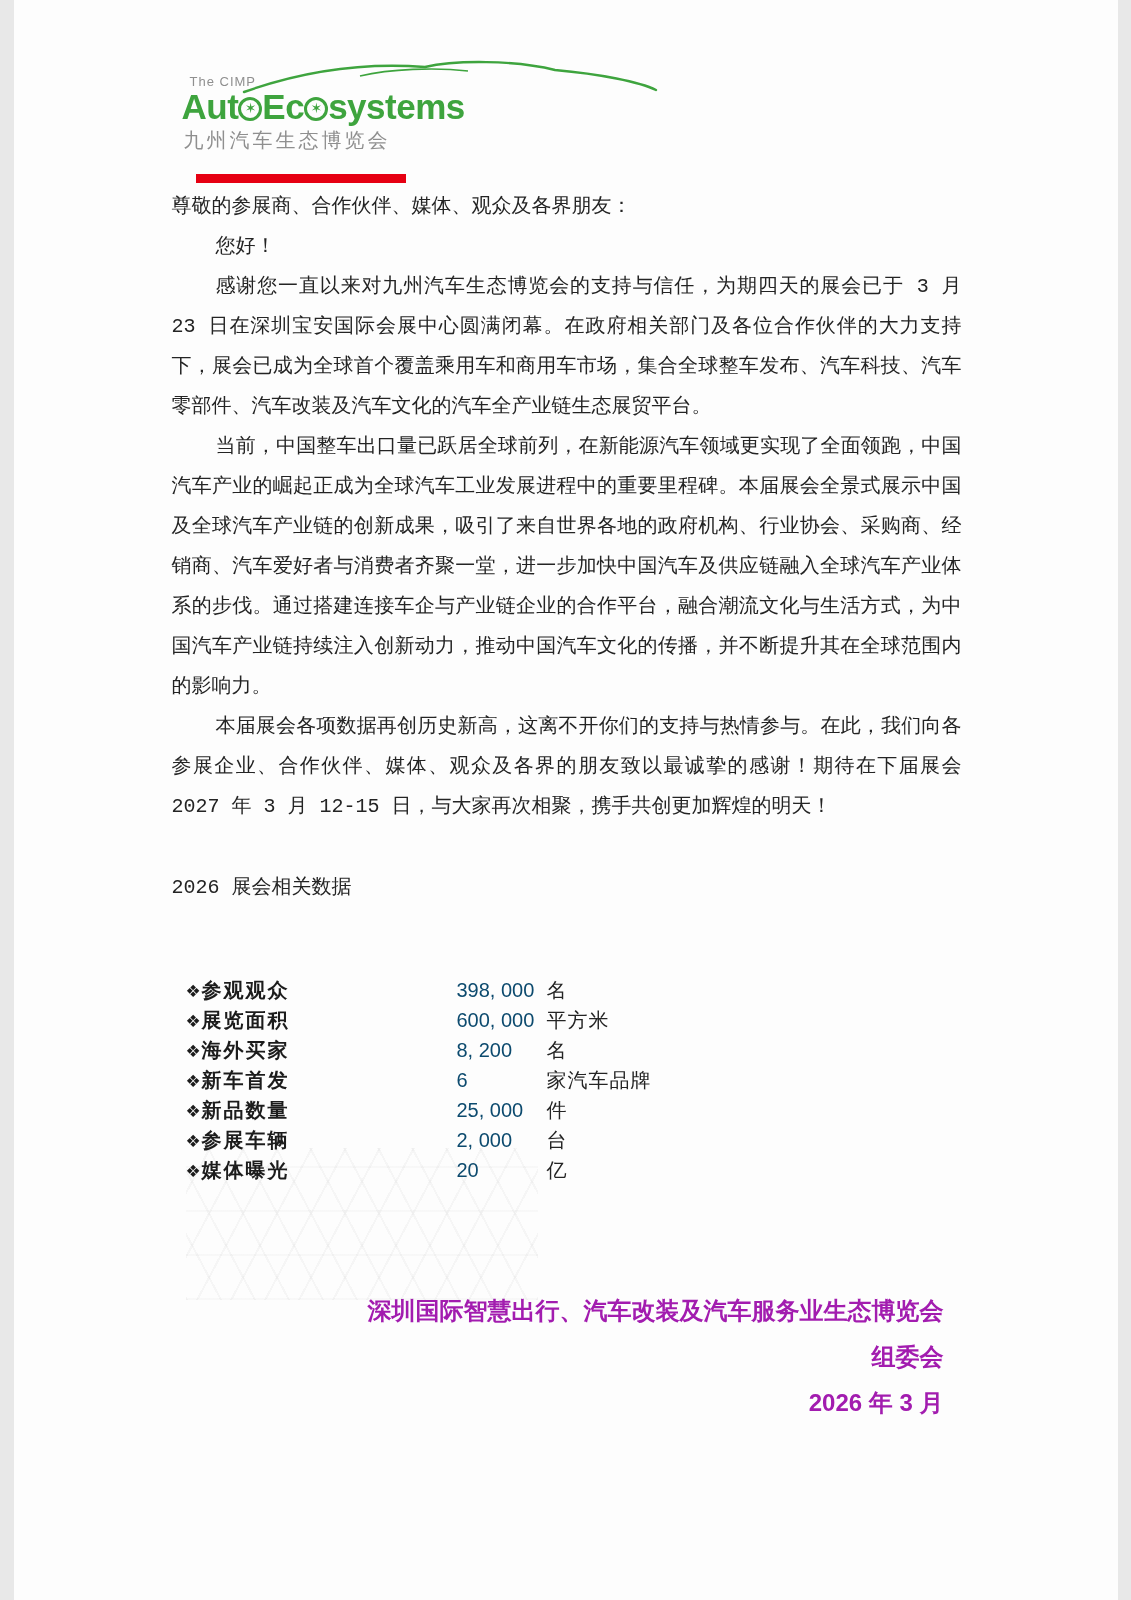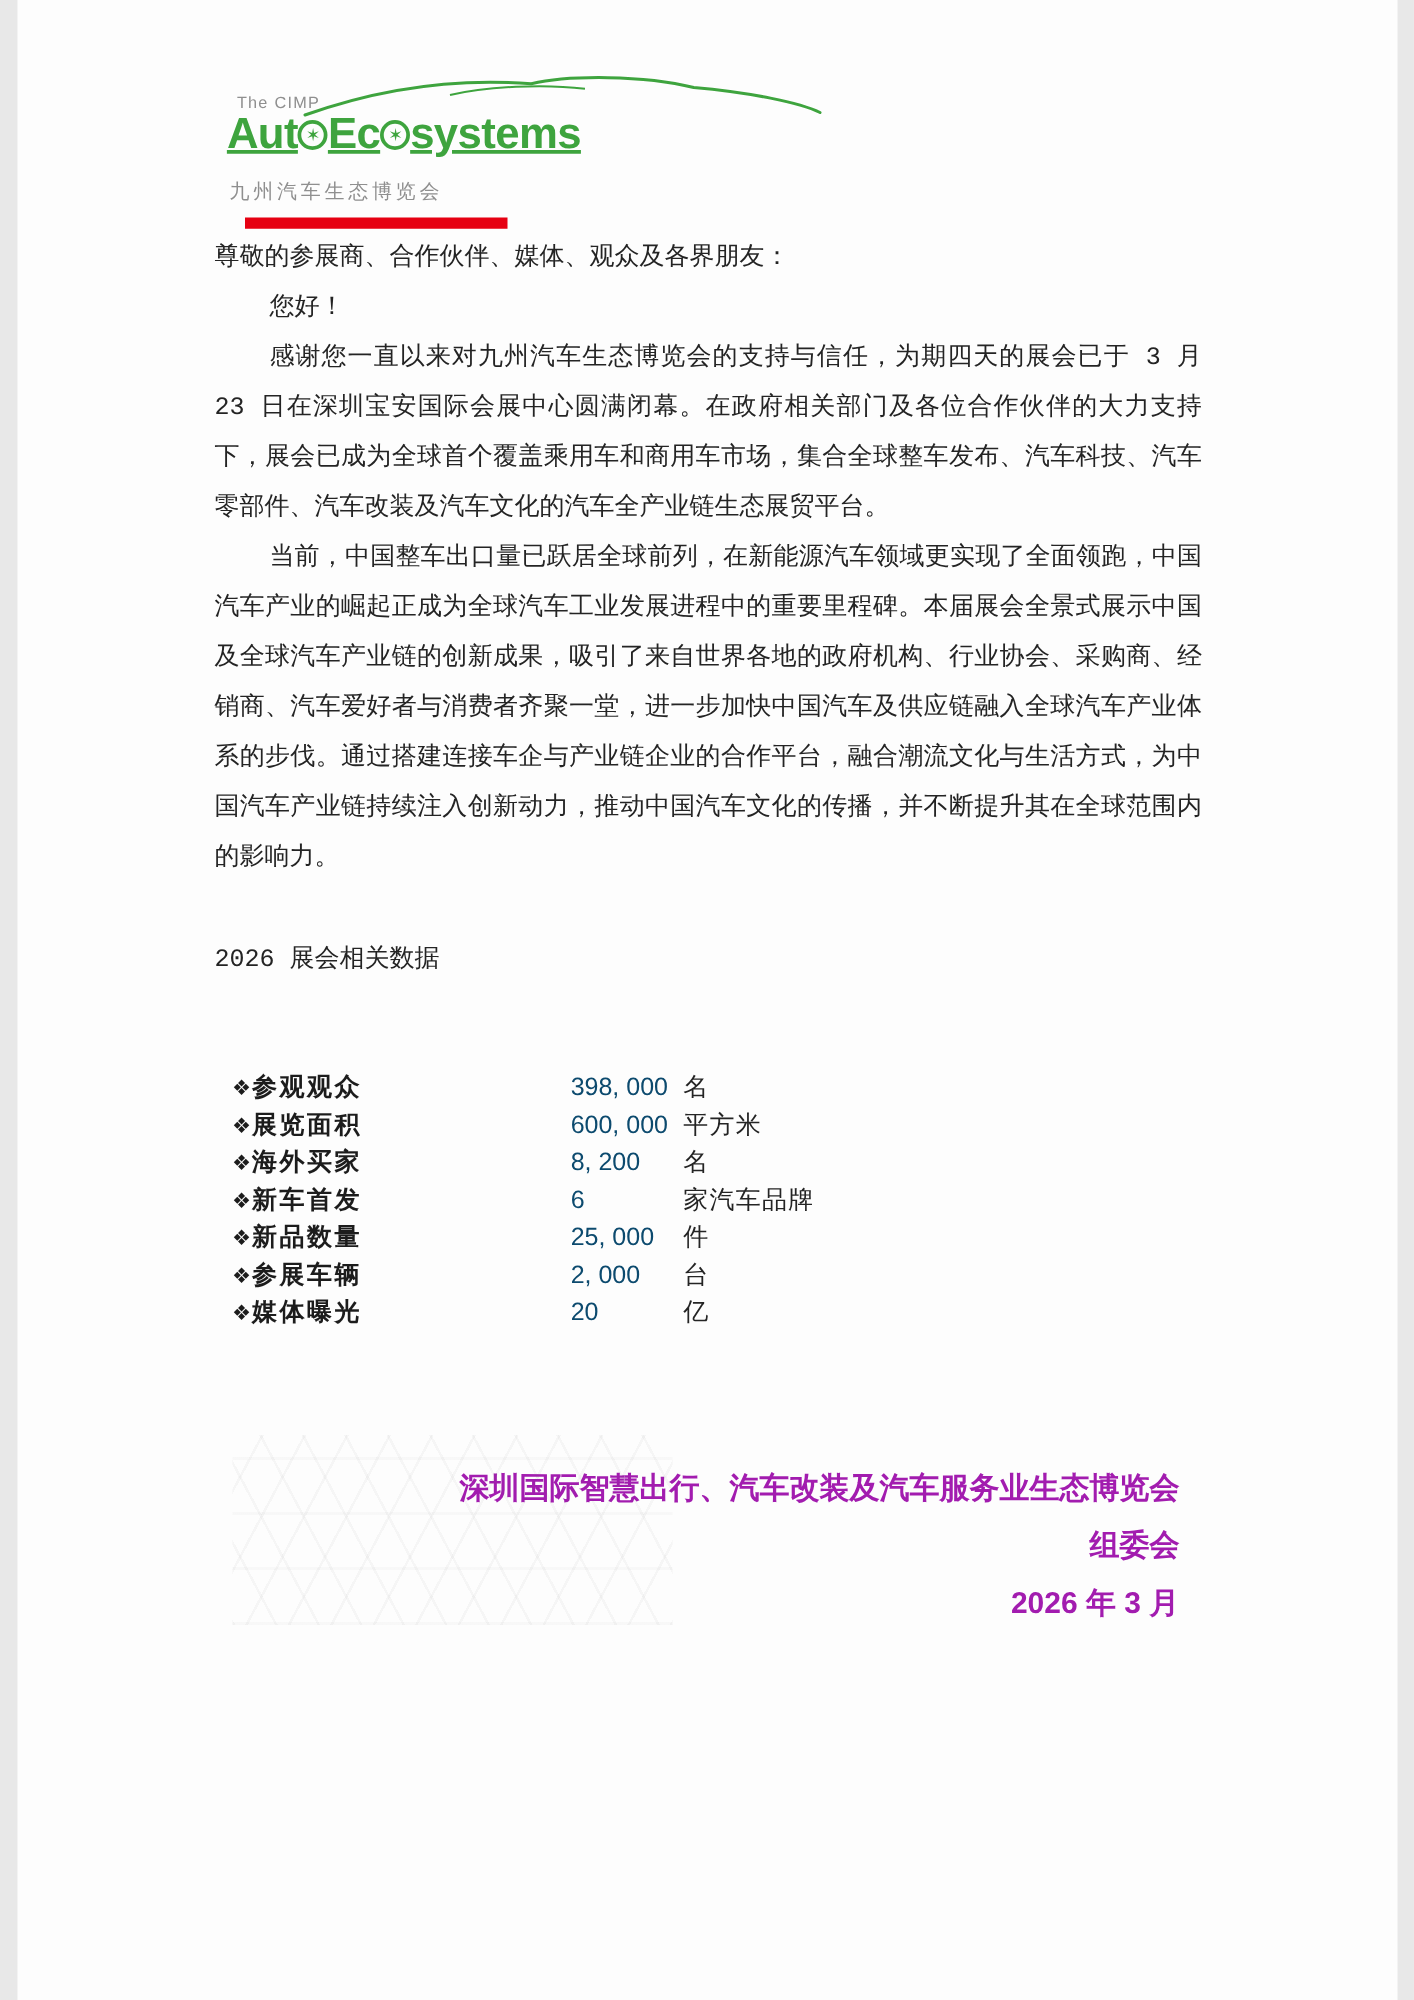--- a/index.html
+++ b/index.html
@@ -14,34 +14,34 @@
     overflow:hidden;
   }
   .content { padding:0 156px 0 158px; }
 
   
   .logo-block { position:relative; margin-top:74px; height:86px; }
   .logo-tagline { font-size:13px; color:#8f8f8f; letter-spacing:1px; padding-left:18px; }
   .logo-brand {
     font-size:35px; font-weight:bold; color:#3ea43e;
     letter-spacing:-0.5px; line-height:36px; white-space:nowrap;
-    padding-left:10px; position:relative; z-index:2;text-decoration:underline;
+    padding-left:10px; position:relative; z-index:2;
   }
   .wheel {
     display:inline-block; width:24px; height:24px;
     border:3.5px solid #3ea43e; border-radius:50%;
     vertical-align:baseline; position:relative; top:2px;
     text-align:center;
   }
   .wheel .spokes {
     position:absolute; left:50%; top:50%; transform:translate(-50%,-54%);
     font-size:14px; font-weight:normal; color:#3ea43e; line-height:14px;
   }
   .car-svg { position:absolute; left:68px; top:-16px; z-index:1; }
-  .logo-subtitle { font-size:16px; color:#8f8f8f; letter-spacing:3px; padding-left:12px; margin-top:18px; }
+  .logo-subtitle { font-size:20px; color:#8f8f8f; letter-spacing:3px; padding-left:12px; margin-top:2px; }
   .red-divider { position:absolute; left:24px; top:100px; width:210px; height:9px; background:#e60012; }
 
   
   .letter-title { text-align:center; font-size:30px; font-weight:bold; margin-top:36px; color:#1c1c1c; }
   .letter-body { margin-top:27px; font-size:20px; line-height:40px; color:#242424;font-family:Liberation Mono, monospace; }
   .letter-body p { text-align:justify; }
   .salutation { text-indent:0; }
   .indent { text-indent:2.2em; }
 
   
@@ -82,20 +82,21 @@
       <div class="logo-subtitle">九州汽车生态博览会</div>
       <div class="red-divider"></div>
     </div>
 
 
     <div class="letter-body">
       <p class="salutation">尊敬的参展商、合作伙伴、媒体、观众及各界朋友：</p>
       <p class="indent">您好！</p>
       <p class="indent">感谢您一直以来对九州汽车生态博览会的支持与信任，为期四天的展会已于 3 月 23 日在深圳宝安国际会展中心圆满闭幕。在政府相关部门及各位合作伙伴的大力支持下，展会已成为全球首个覆盖乘用车和商用车市场，集合全球整车发布、汽车科技、汽车零部件、汽车改装及汽车文化的汽车全产业链生态展贸平台。</p>
       <p class="indent">当前，中国整车出口量已跃居全球前列，在新能源汽车领域更实现了全面领跑，中国汽车产业的崛起正成为全球汽车工业发展进程中的重要里程碑。本届展会全景式展示中国及全球汽车产业链的创新成果，吸引了来自世界各地的政府机构、行业协会、采购商、经销商、汽车爱好者与消费者齐聚一堂，进一步加快中国汽车及供应链融入全球汽车产业体系的步伐。通过搭建连接车企与产业链企业的合作平台，融合潮流文化与生活方式，为中国汽车产业链持续注入创新动力，推动中国汽车文化的传播，并不断提升其在全球范围内的影响力。</p>
+      <p class="indent">本届展会各项数据再创历史新高，这离不开你们的支持与热情参与。在此，我们向各参展企业、合作伙伴、媒体、观众及各界的朋友致以最诚挚的感谢！期待在下届展会 2027 年 3 月 12-15 日，与大家再次相聚，携手共创更加辉煌的明天！</p>
     </div>
 
     <h2 class="stats-heading">2026 展会相关数据</h2>
     <ul class="stats-list">
       <li>
         <span class="bullet">❖</span>
         <span class="stat-label">参观观众</span>
         <span class="stat-value">398, 000</span>
         <span class="stat-unit">名</span>
       </li>

